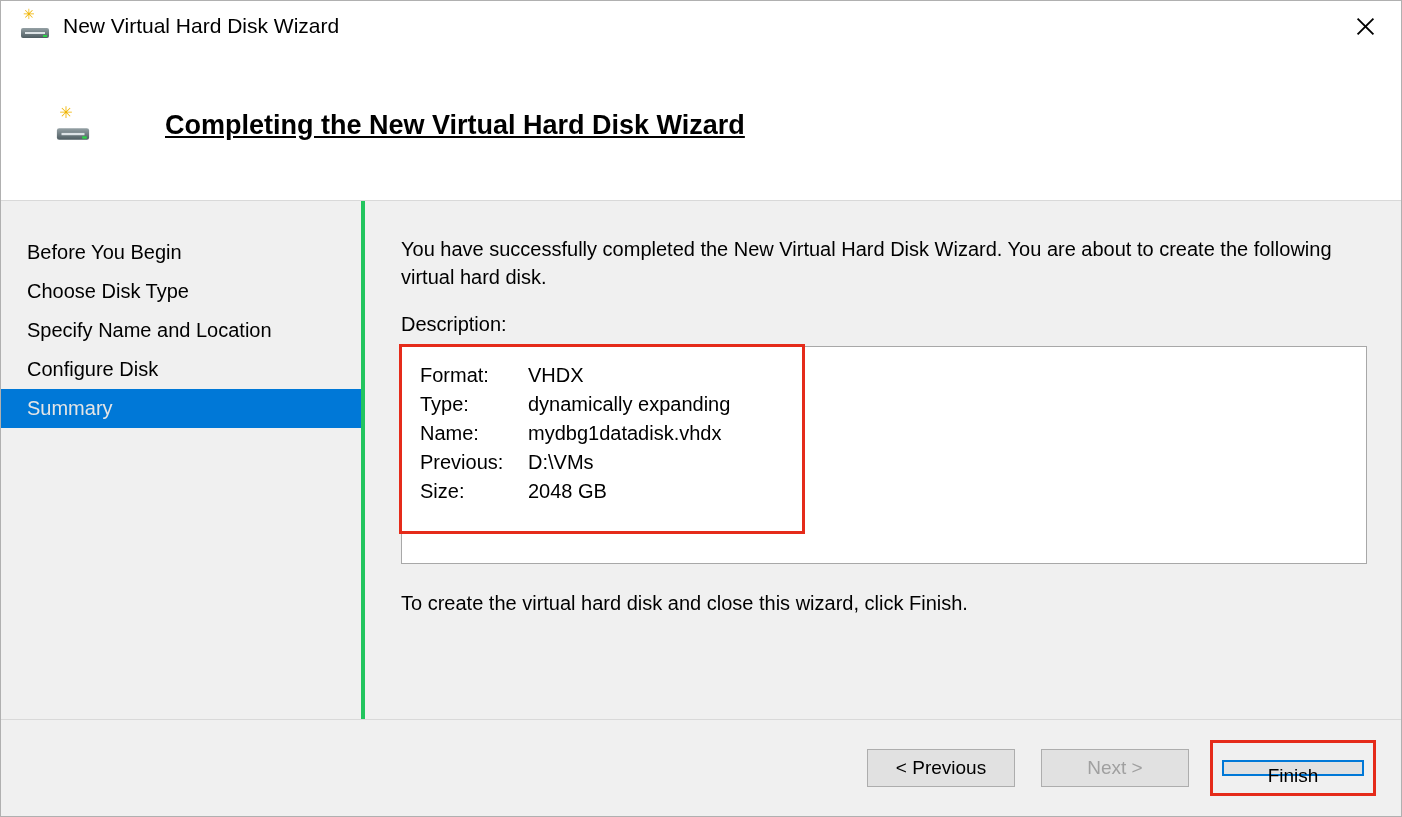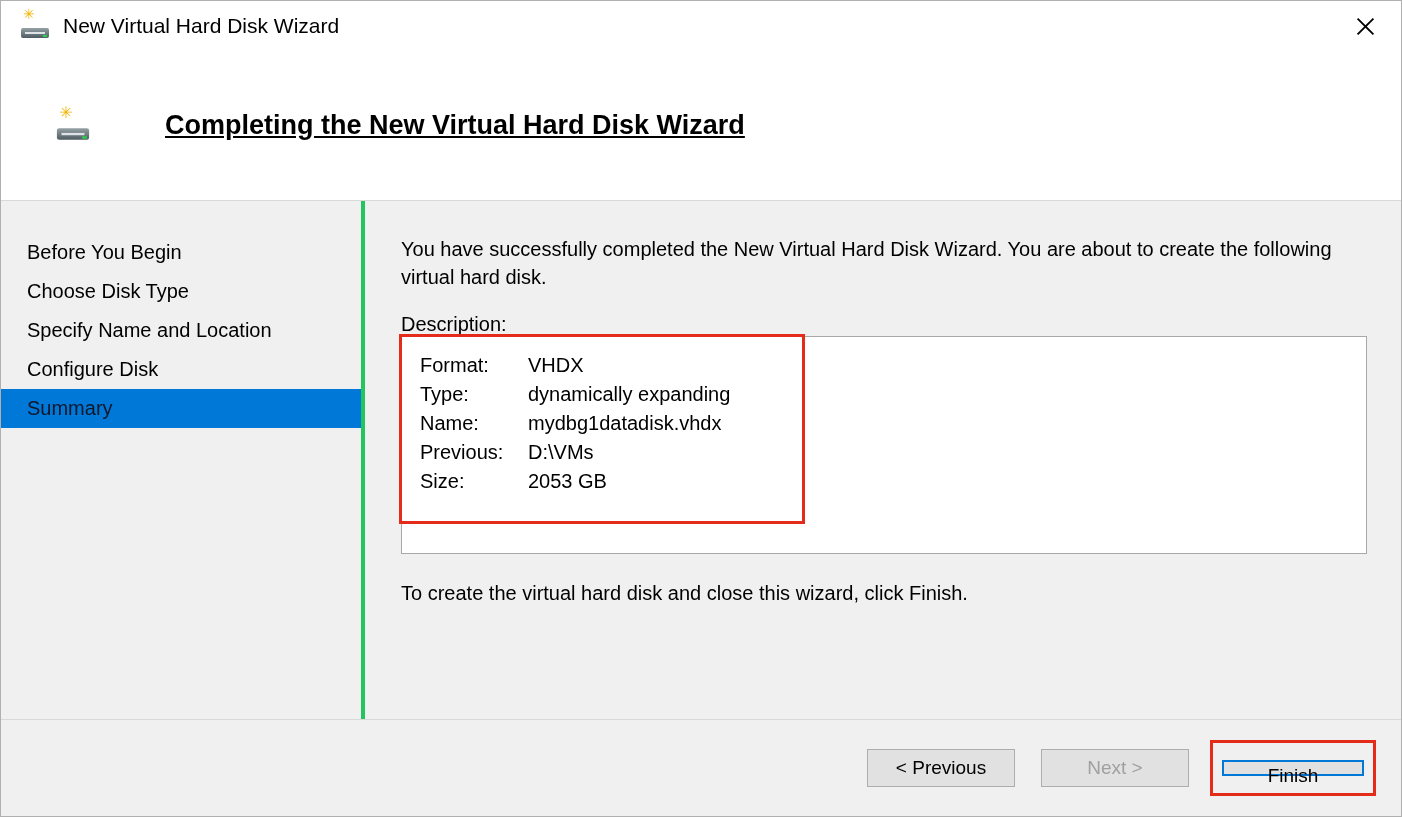--- a/index.html
+++ b/index.html
@@ -67,31 +67,31 @@
     padding-top: 32px;
   }
   .step {
     padding: 8px 24px 8px 26px;
     font-size: 20px;
     cursor: pointer;
     white-space: nowrap;
   }
   .step.active {
     background: #0078d7;
-    color: #0f172a;
+    color: #e5e5e5;
   }
 
   .content {
     flex: 1;
     padding: 34px 34px 20px 36px;
     position: relative;
     font-size: 20px;
   }
   .intro { line-height: 1.4; }
-  .desc-label { margin-top: 22px; }
+  .desc-label { margin-top: 22px; margin-bottom: 10px; }
 
   .desc-box {
     border: 1px solid #a8a8a8;
     background: #fff;
     height: 218px;
     position: relative;
     padding: 14px 18px;
   }
   .red-annot {
     position: absolute;
@@ -236,21 +236,21 @@
           <tr>
             <td class="k">Name:</td>
             <td>mydbg1datadisk.vhdx</td>
           </tr>
           <tr>
             <td class="k">Previous:</td>
             <td>D:\VMs</td>
           </tr>
           <tr>
             <td class="k">Size:</td>
-            <td>2053 GB</td>
+            <td>2048 GB</td>
           </tr>
         </tbody>
           </table>
       </div>
 
       <div class="closing">To create the virtual hard disk and close this wizard, click Finish.</div>
     </div>
 
   </div>
 

